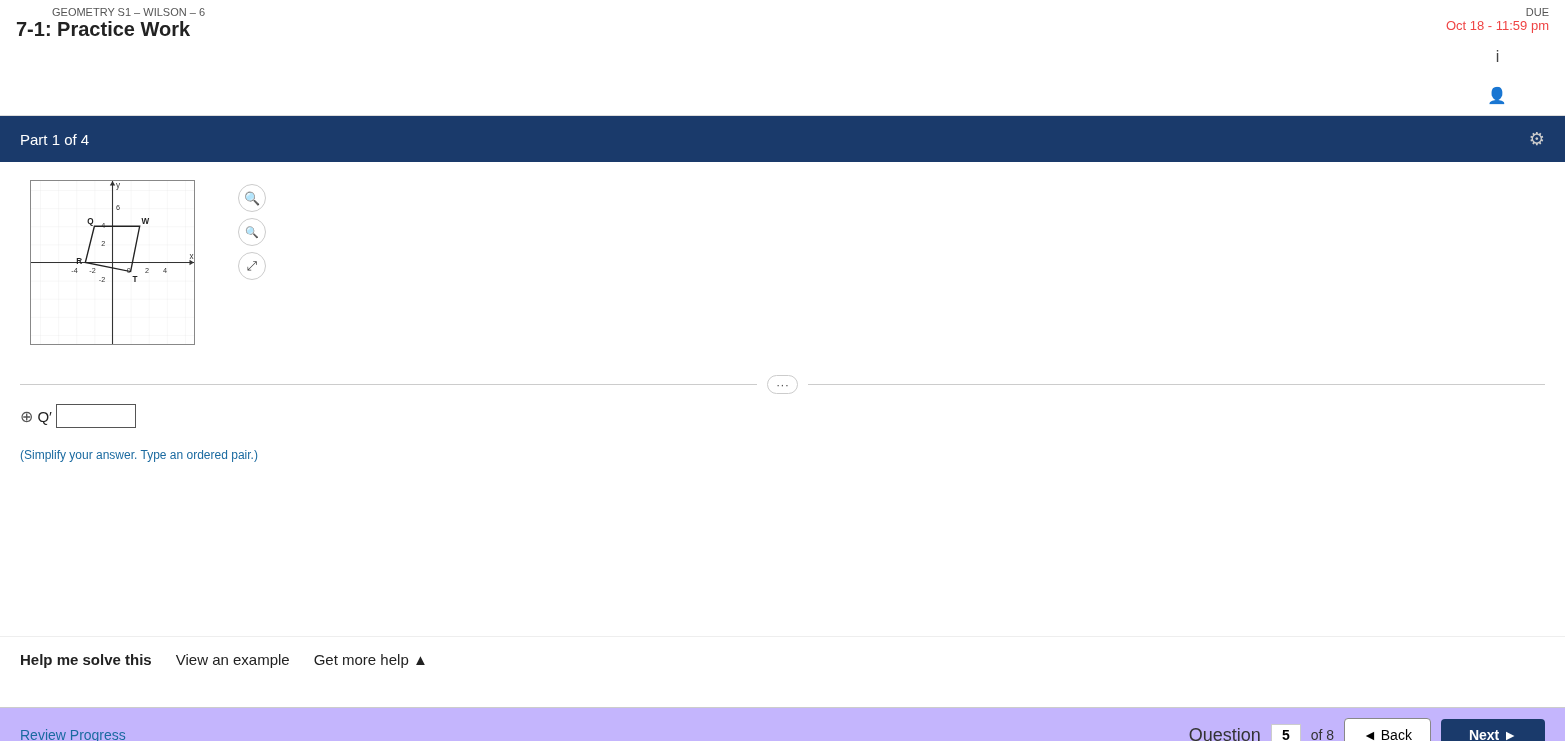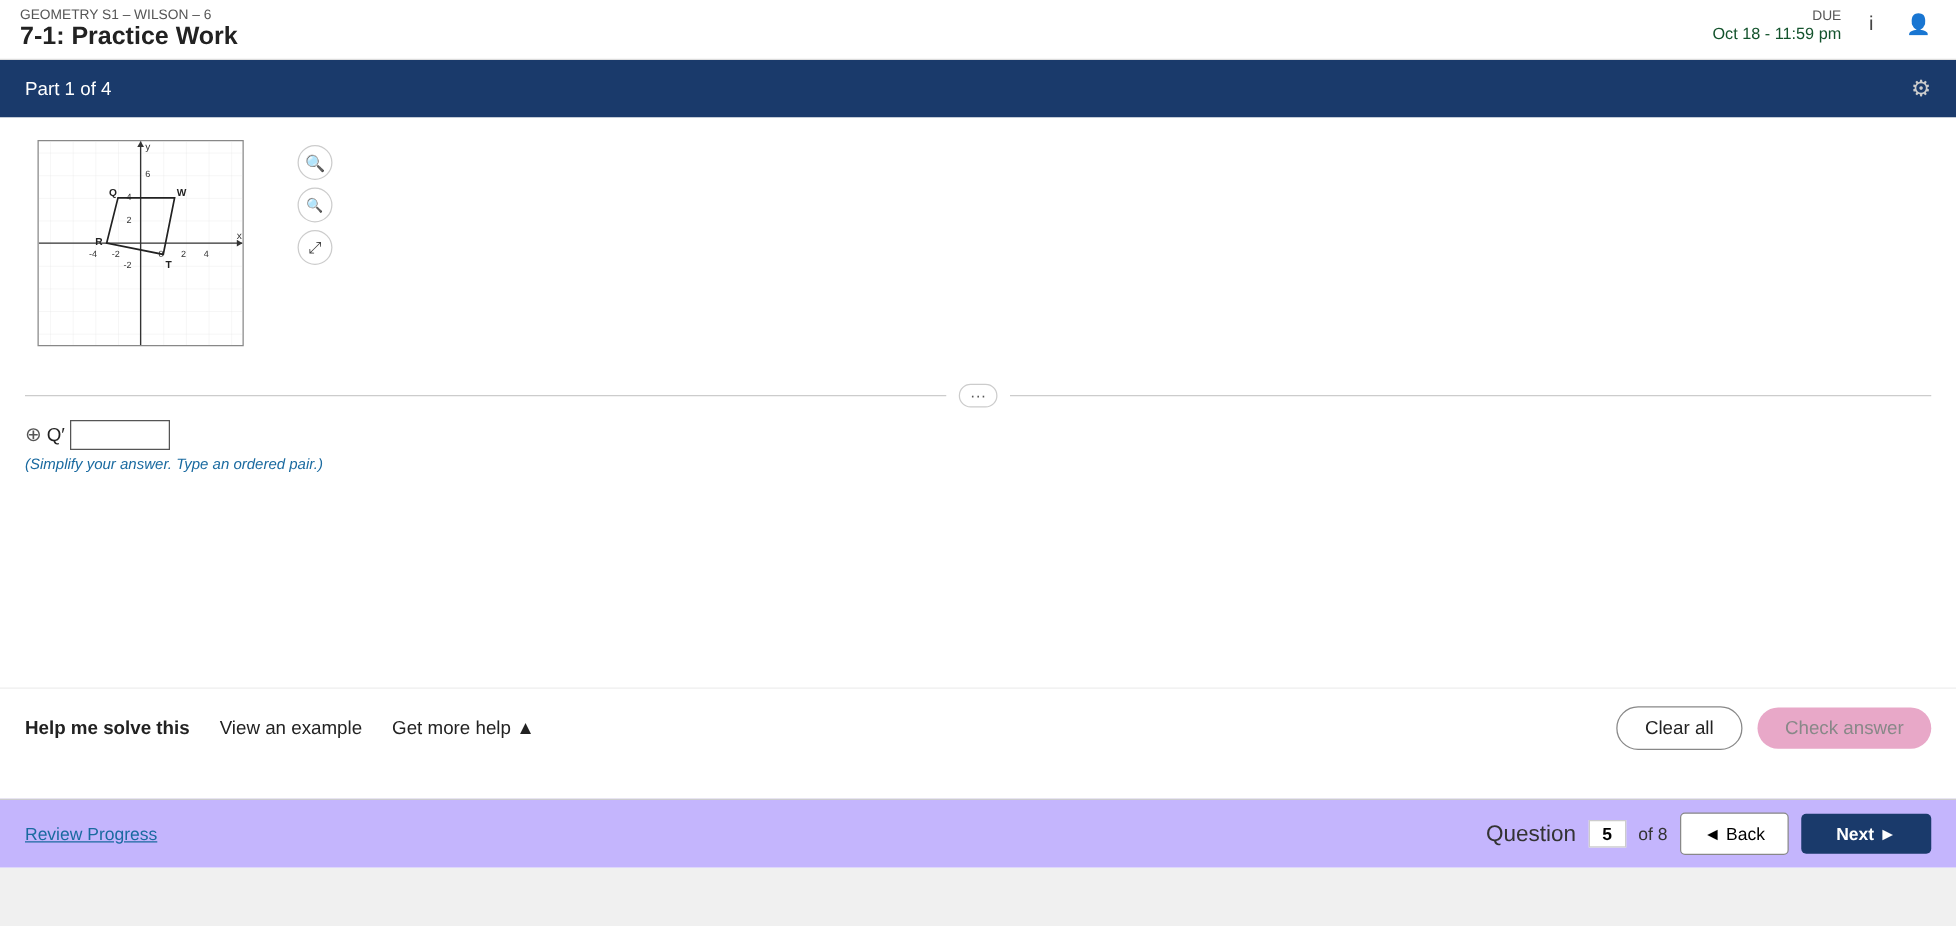--- a/index.html
+++ b/index.html
@@ -16,41 +16,43 @@
       background: #fff;
       padding: 6px 16px;
       display: flex;
       justify-content: space-between;
       align-items: flex-start;
       border-bottom: 1px solid #ddd;
     }
     .top-header-left .course-name {
       font-size: 11px;
       color: #555;
+      margin-left: 36px;
     }
     .top-header-left .assignment-title {
       font-size: 20px;
       font-weight: bold;
       color: #222;
     }
     .top-header-right {
       display: flex;
       align-items: center;
       gap: 10px;
+      flex-direction: column;
     }
     .due-section {
       text-align: right;
     }
     .due-label {
       font-size: 11px;
       color: #555;
     }
     .due-date {
       font-size: 13px;
-      color: #14532d;
+      color: #ef4444;
     }
     .icon-circle {
       width: 28px;
       height: 28px;
       border-radius: 50%;
       display: flex;
       align-items: center;
       justify-content: center;
       font-size: 16px;
       color: #444;
@@ -164,22 +166,21 @@
     .answer-input-box {
       display: inline-block;
       width: 80px;
       height: 24px;
       border: 1px solid #555;
       vertical-align: middle;
     }
     .answer-hint {
       font-size: 12px;
       color: #1a6aa0;
-      margin-top: 4px;
-      font-style: italic;
+      margin-top: 20px;
     }
 
     
     .bottom-toolbar {
       position: absolute;
       bottom: 80px;
       left: 0; right: 0;
       padding: 14px 20px;
       display: flex;
       gap: 24px;
@@ -392,24 +393,20 @@
       <span class="answer-label">Q′</span>
       <div class="answer-input-box" contenteditable="true" style="outline: none; padding: 2px 4px;"></div>
     </div>
     <div class="answer-hint">(Simplify your answer. Type an ordered pair.)</div>
   </div>
 
   <div class="bottom-toolbar">
     <button class="help-btn">Help me solve this</button>
     <button class="view-example-btn">View an example</button>
     <button class="get-more-help-btn">Get more help ▲</button>
-    <div class="toolbar-right">
-      <button class="clear-all-btn">Clear all</button>
-      <button class="check-answer-btn">Check answer</button>
-    </div>
   </div>
 
   <div class="footer-nav">
     <button class="review-progress-btn">Review Progress</button>
     <div class="footer-nav-right">
       <span class="question-label">Question</span>
       <span class="question-num">5</span>
       <span class="of-total">of 8</span>
       <button class="back-btn">◄ Back</button>
       <button class="next-btn">Next ►</button>

